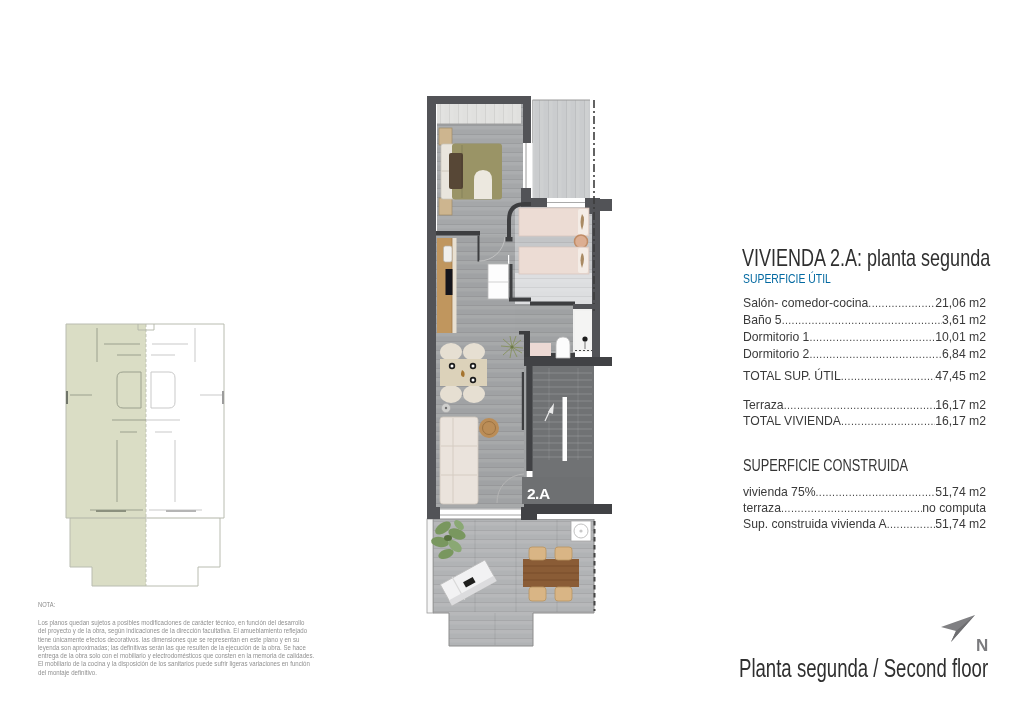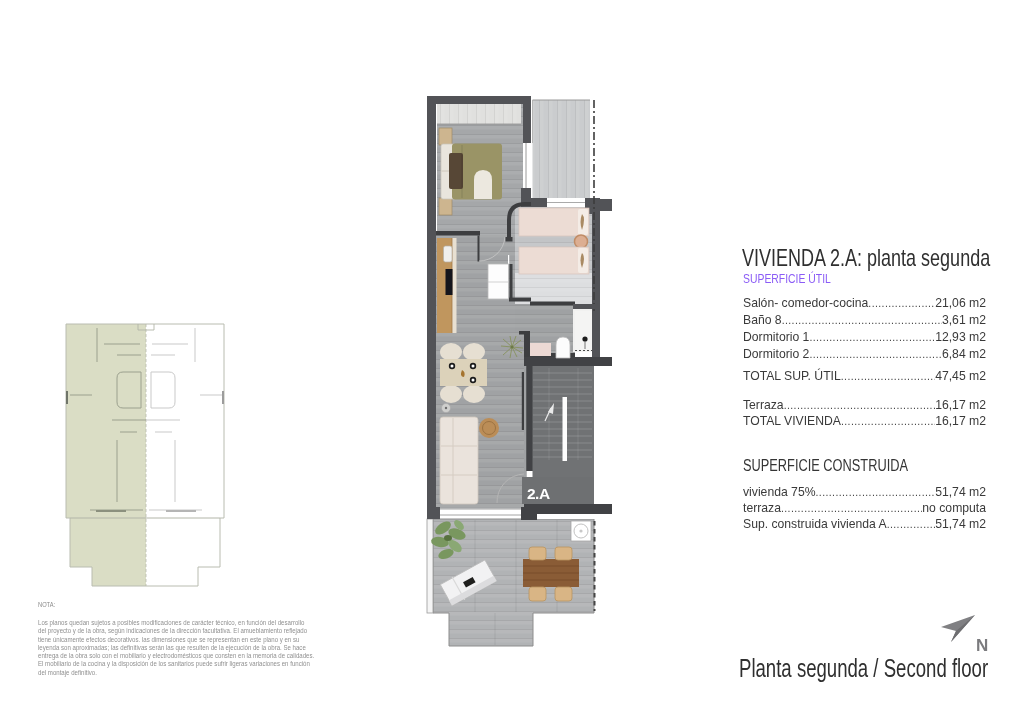--- a/index.html
+++ b/index.html
@@ -12,36 +12,36 @@
   .row .lb{white-space:nowrap;}
   .row .dots{flex:1;overflow:hidden;white-space:nowrap;color:#3f3f3f;letter-spacing:0.4px;
        font-size:10.5px;}
   .row .vl{white-space:nowrap;}
 </style>
 </head>
 <body>
 
 <div class="abs" style="left:742px;top:243.5px;font-size:24px;color:#2f2f2f;"><span class="sx" style="transform:scaleX(.75)">VIVIENDA 2.A: planta segunda</span></div>
 
-<div class="abs" style="left:743px;top:271px;font-size:13px;color:#8b5cf6;text-align:right;"><span class="sx" style="transform:scaleX(.8)">SUPERFICIE ÚTIL</span></div>
+<div class="abs" style="left:743px;top:271px;font-size:13px;color:#0369a1;text-align:right;"><span class="sx" style="transform:scaleX(.8)">SUPERFICIE ÚTIL</span></div>
 
 <div class="row" style="top:294.8px">
     <span class="lb">Salón- comedor-cocina</span>
     <span class="dots">............................................................</span>
     <span class="vl">21,06 m2</span>
   </div>
 <div class="row" style="top:312px">
-    <span class="lb">Baño 8</span>
+    <span class="lb">Baño 5</span>
     <span class="dots">............................................................</span>
     <span class="vl">3,61 m2</span>
   </div>
 <div class="row" style="top:329px">
     <span class="lb">Dormitorio 1</span>
     <span class="dots">............................................................</span>
-    <span class="vl">12,93 m2</span>
+    <span class="vl">10,01 m2</span>
   </div>
 <div class="row" style="top:346px">
     <span class="lb">Dormitorio 2</span>
     <span class="dots">............................................................</span>
     <span class="vl">6,84 m2</span>
   </div>
 <div class="row" style="top:368px">
     <span class="lb">TOTAL SUP. ÚTIL</span>
     <span class="dots">............................................................</span>
     <span class="vl">47,45 m2</span>

